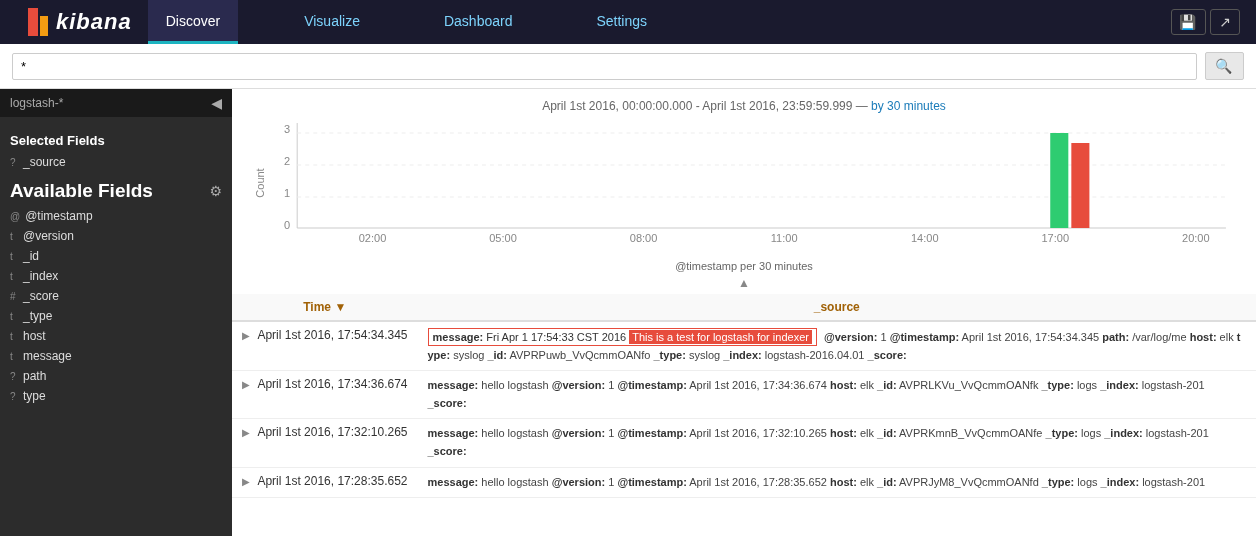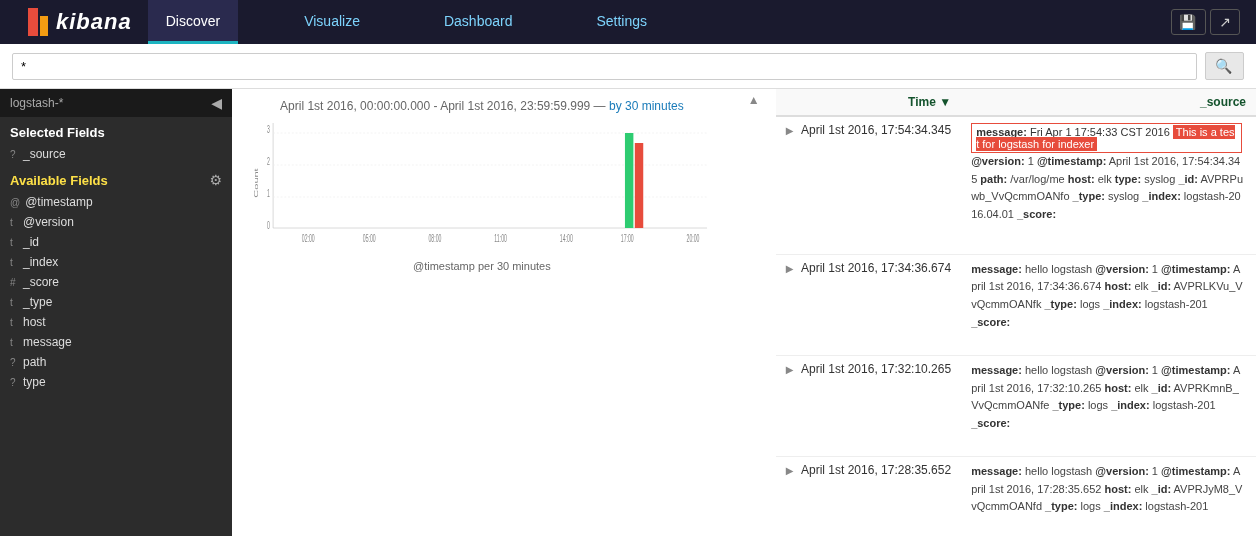--- a/index.html
+++ b/index.html
@@ -129,21 +129,21 @@
       display: flex;
       justify-content: space-between;
       align-items: center;
     }
     .sidebar-index .arrow {
       font-size: 14px;
       color: #aaa;
       cursor: pointer;
     }
     .sidebar-section-title {
-      padding: 8px 10px 4px;
+      padding: 16px 10px 4px;
       font-size: 13px;
       font-weight: bold;
       color: #fff;
     }
     .sidebar-field {
       display: flex;
       align-items: center;
       padding: 3px 10px;
       font-size: 12px;
       cursor: pointer;
@@ -156,39 +156,38 @@
       min-width: 8px;
     }
     .sidebar-field .field-name { color: #ddd; }
     .available-fields-header {
       display: flex;
       align-items: center;
       justify-content: space-between;
       padding: 8px 10px 4px;
     }
     .available-fields-title {
-      font-size: 13px;
+      font-size: 19px;
       font-weight: bold;
-      color: #fde047;
+      color: #ffffff;
       text-align: center;
     }
     .gear-icon {
       color: #aaa;
       cursor: pointer;
       font-size: 14px;
     }
 
     
     .content {
       flex: 1;
       background: #fff;
       overflow-y: auto;
       display: flex;
-      flex-direction: row;
-      gap: 12px;
+      flex-direction: column;
     }
 
     
     .chart-area {
       padding: 10px 20px 0;
       position: relative;
     }
     .chart-date-range {
       text-align: center;
       font-size: 12px;
@@ -220,24 +219,24 @@
 
     
     .results-table {
       width: 100%;
       border-collapse: collapse;
       font-size: 12px;
     }
     .results-table th {
       background: #f9f9f9;
       border-bottom: 2px solid #ddd;
-      text-align: right;
+      text-align: center;
       padding: 6px 10px;
       font-weight: bold;
-      color: #14532d;
+      color: #a16207;
     }
     .results-table td {
       padding: 6px 10px;
       border-bottom: 1px solid #eee;
       vertical-align: top;
       margin-top: 8px;
     }
     .time-col { width: 160px; color: #333; white-space: nowrap; }
     .source-col { font-size: 11px; color: #444; word-break: break-all; }
     .expand-btn {

